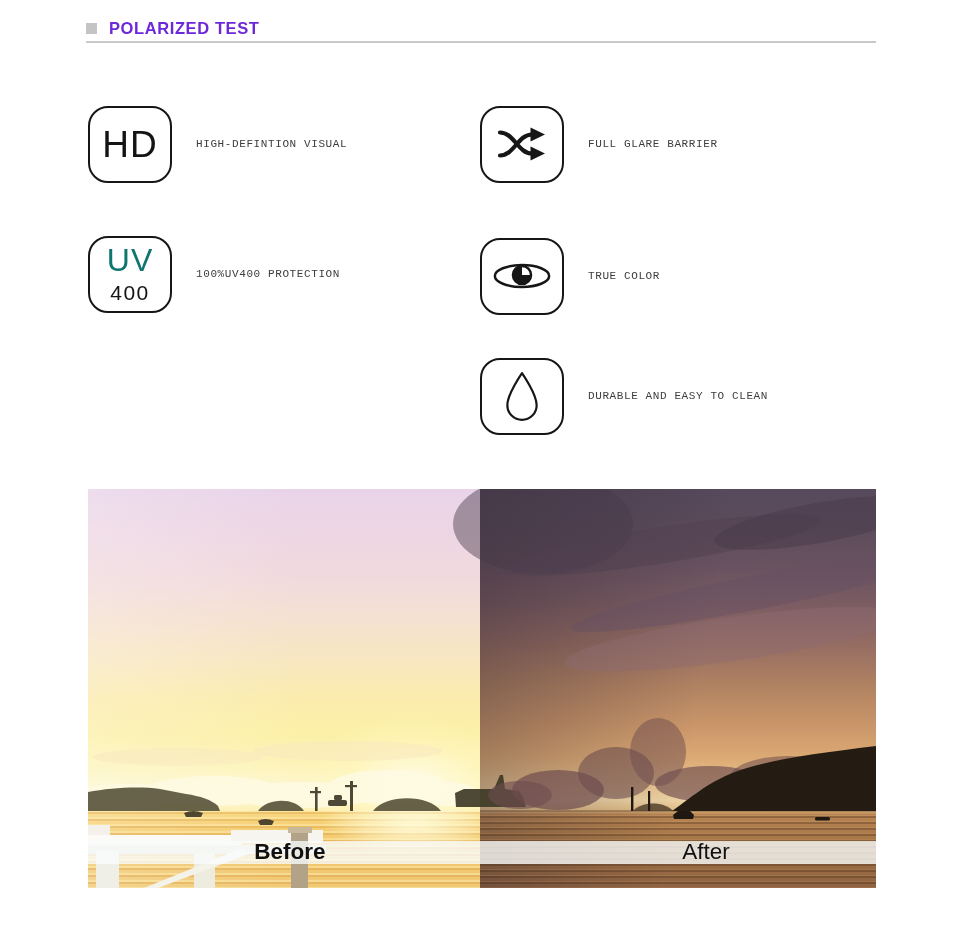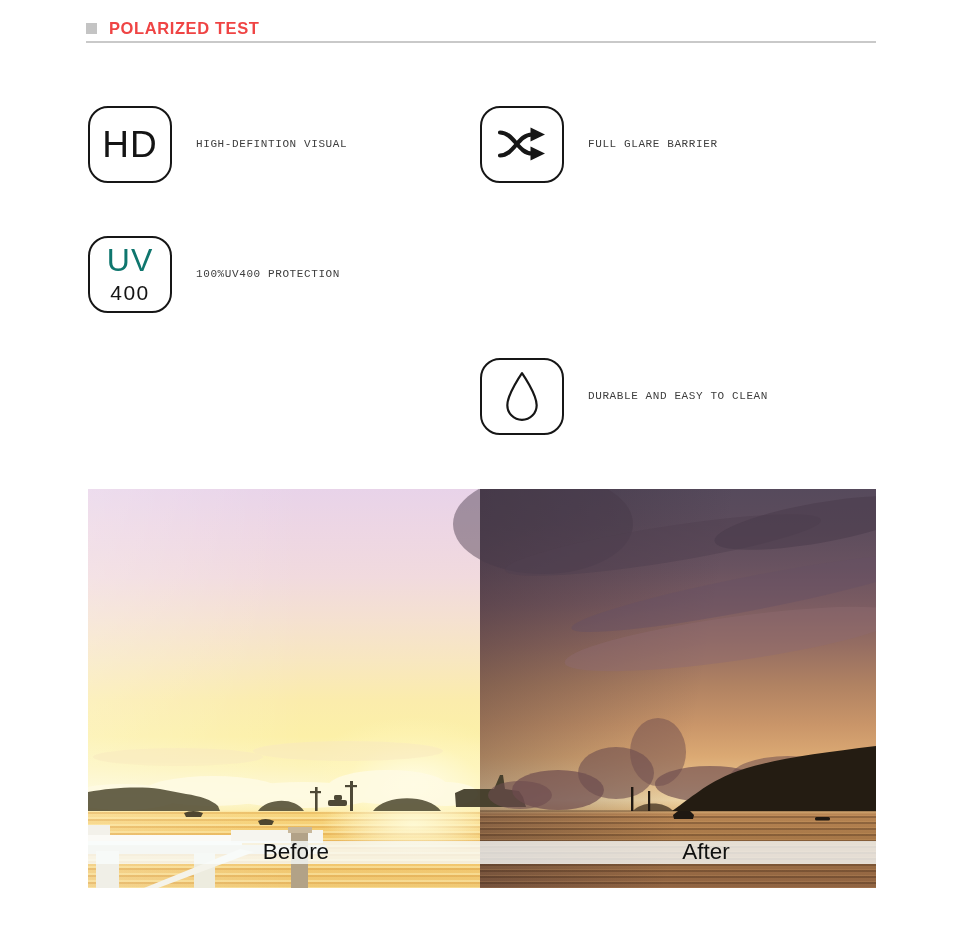--- a/index.html
+++ b/index.html
@@ -2,21 +2,21 @@
 <html><head>
 <meta charset="utf-8">
 <style>
   html,body{margin:0;padding:0;background:#ffffff;}
   .page{position:relative;width:960px;height:932px;background:#ffffff;overflow:hidden;
         font-family:"Liberation Sans",sans-serif;}
 
   
   .section-header{position:absolute;left:86px;top:19px;display:flex;align-items:center;gap:12px;}
   .bullet{width:11px;height:11px;background:#c4c4c4;}
-  .section-title{font-size:16.5px;font-weight:bold;color:#ef4444;letter-spacing:.6px;}
+  .section-title{font-size:16.5px;font-weight:bold;color:#6d28d9;letter-spacing:.6px;}
   .divider{position:absolute;left:86px;top:41px;width:790px;height:2px;background:#c9c9c9;}
 
   
   .feature{position:absolute;display:flex;align-items:center;gap:24px;height:78px;}
   .icon-box{width:84px;height:77px;border:2.5px solid #161616;border-radius:20px;
             box-sizing:border-box;display:flex;flex-direction:column;
             align-items:center;justify-content:center;background:#fff;flex:0 0 auto;}
   .feature-label{font-size:11px;color:#3d3d3d;letter-spacing:.6px;white-space:nowrap;font-family:Liberation Mono, monospace;}
   .hd-text{font-size:37px;color:#141414;letter-spacing:1px;line-height:1;}
   .uv-text{font-size:32px;color:#0f766e;letter-spacing:1px;line-height:.95;}
@@ -45,21 +45,21 @@
     background:
       radial-gradient(ellipse 130px 45px at 83% 18%, rgba(255,252,220,.85), rgba(255,252,220,0) 70%),
       repeating-linear-gradient(180deg, rgba(255,240,180,.5) 0 2px, rgba(214,150,60,.3) 2px 4px, rgba(255,225,140,.12) 4px 7px);}
   .sea-tex.after{left:392px;width:396px;
     background:repeating-linear-gradient(180deg, rgba(50,28,14,.28) 0 2px, rgba(0,0,0,0) 2px 5px, rgba(255,200,130,.12) 5px 6px);}
   .photo-svg{position:absolute;left:0;top:0;width:788px;height:399px;}
   .compare-band{position:absolute;left:0;top:352px;width:788px;height:23px;
     background:rgba(249,252,252,.78);}
   .band-label{position:absolute;top:350px;height:26px;line-height:26px;
     font-size:22.5px;color:#101010;text-align:center;}
-  .band-label.before{left:12px;width:392px;}
+  .band-label.before{left:6px;width:392px;font-weight:bold;}
   .band-label.after{left:392px;width:396px;padding-left:28px;}
 </style>
 </head>
 <body>
 
 <div class="page">
 
   <div class="section-header">
     <div class="bullet"></div>
     <div class="section-title">POLARIZED TEST</div>
@@ -86,20 +86,30 @@
   </div>
 
   <div class="feature" style="left:88px;top:235px">
     <div class="icon-box">
       <div class="uv-text">UV</div>
       <div class="uv-sub">400</div>
     </div>
     <div class="feature-label">100%UV400 PROTECTION</div>
   </div>
 
+  <div class="feature" style="left:480px;top:237px">
+    <div class="icon-box">
+      <svg viewBox="0 0 64 42" width="62" height="40">
+        <ellipse cx="32" cy="21" rx="28.5" ry="11.5" fill="none" stroke="#161616" stroke-width="2.6"></ellipse>
+        <circle cx="32" cy="20" r="9.5" fill="#ffffff" stroke="#161616" stroke-width="2.6"></circle>
+        <path d="M32,20 L32,10.5 A9.5,9.5 0 1 0 41.5,20 Z" fill="#161616"></path>
+      </svg>
+    </div>
+    <div class="feature-label">TRUE COLOR</div>
+  </div>
 
 
   <div class="feature" style="left:480px;top:357px">
     <div class="icon-box">
       <svg viewBox="0 0 48 60" width="44" height="56">
         <path d="M24,5 C24,5 8,28 8,40 a16,16 0 0 0 32,0 C40,28 24,5 24,5 Z" fill="none" stroke="#161616" stroke-width="2.4" stroke-linejoin="round"></path>
       </svg>
     </div>
     <div class="feature-label">DURABLE AND EASY TO CLEAN</div>
   </div>

